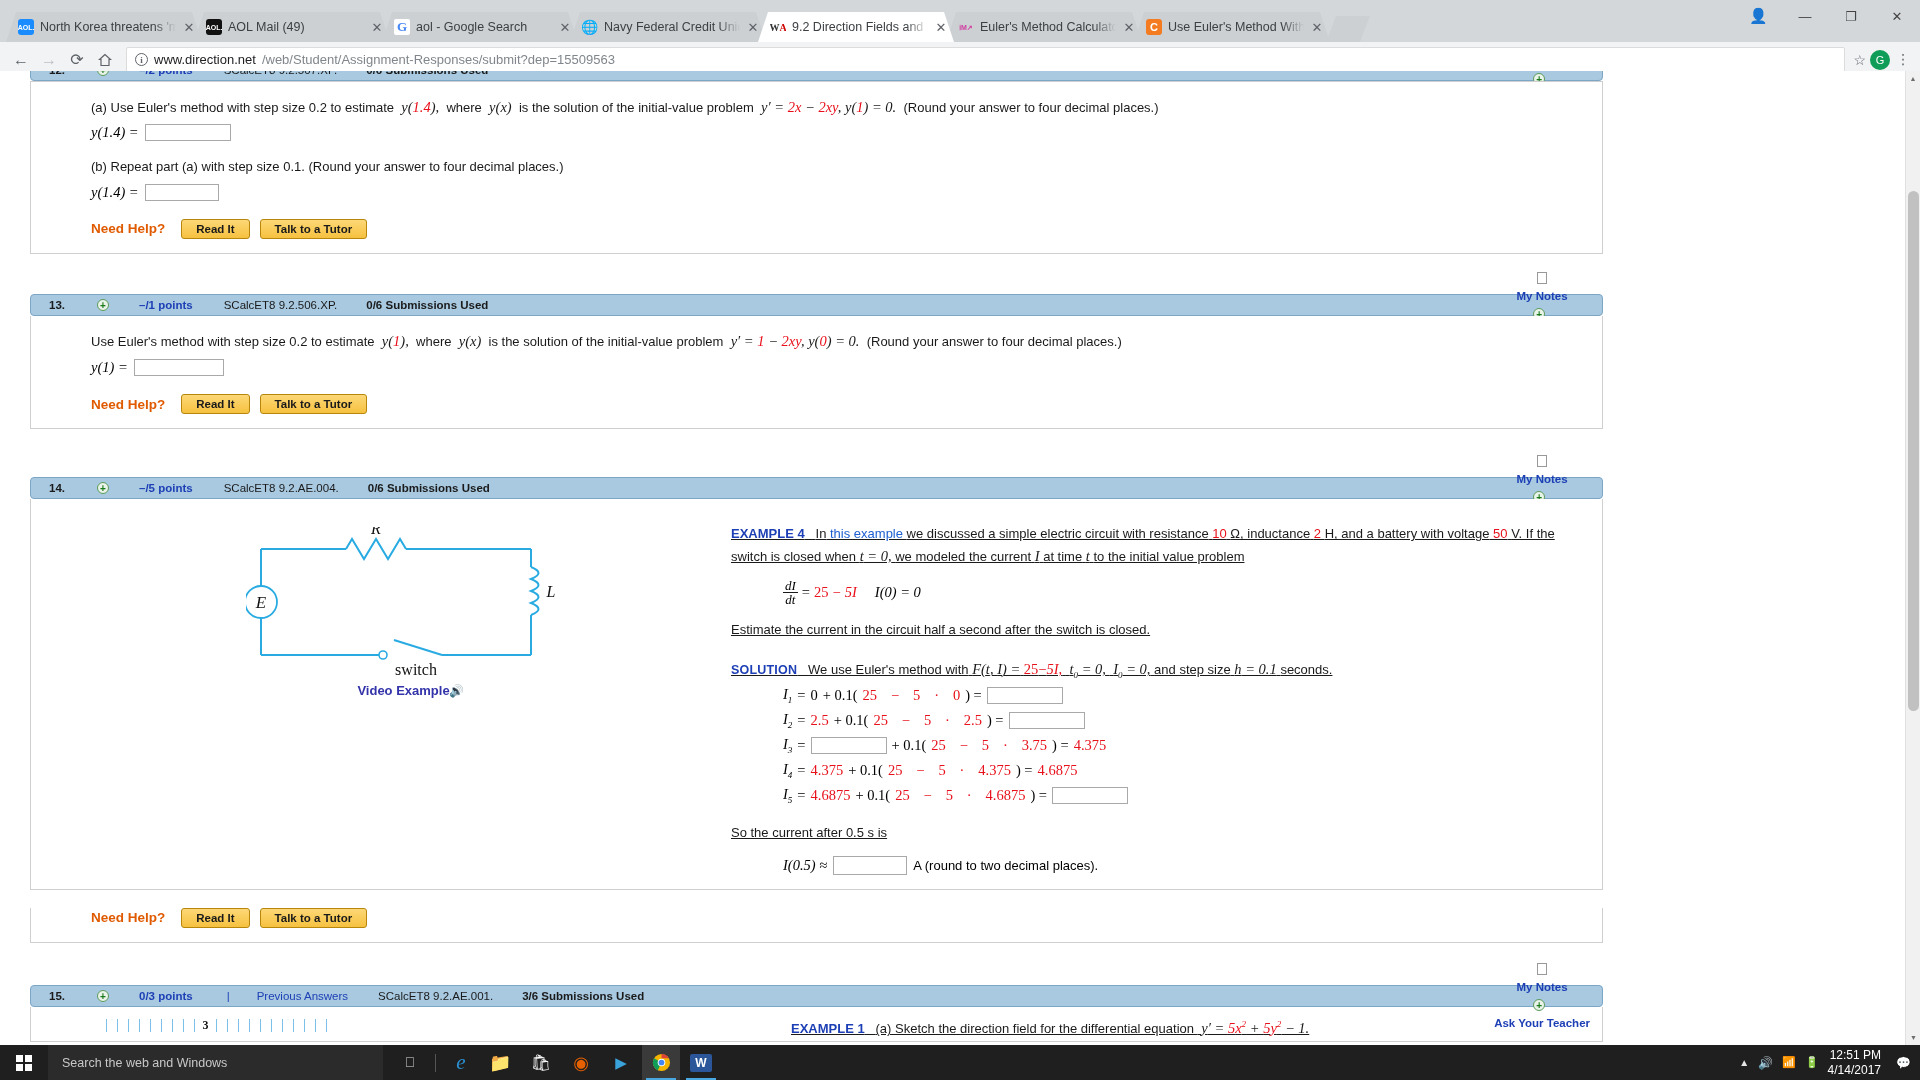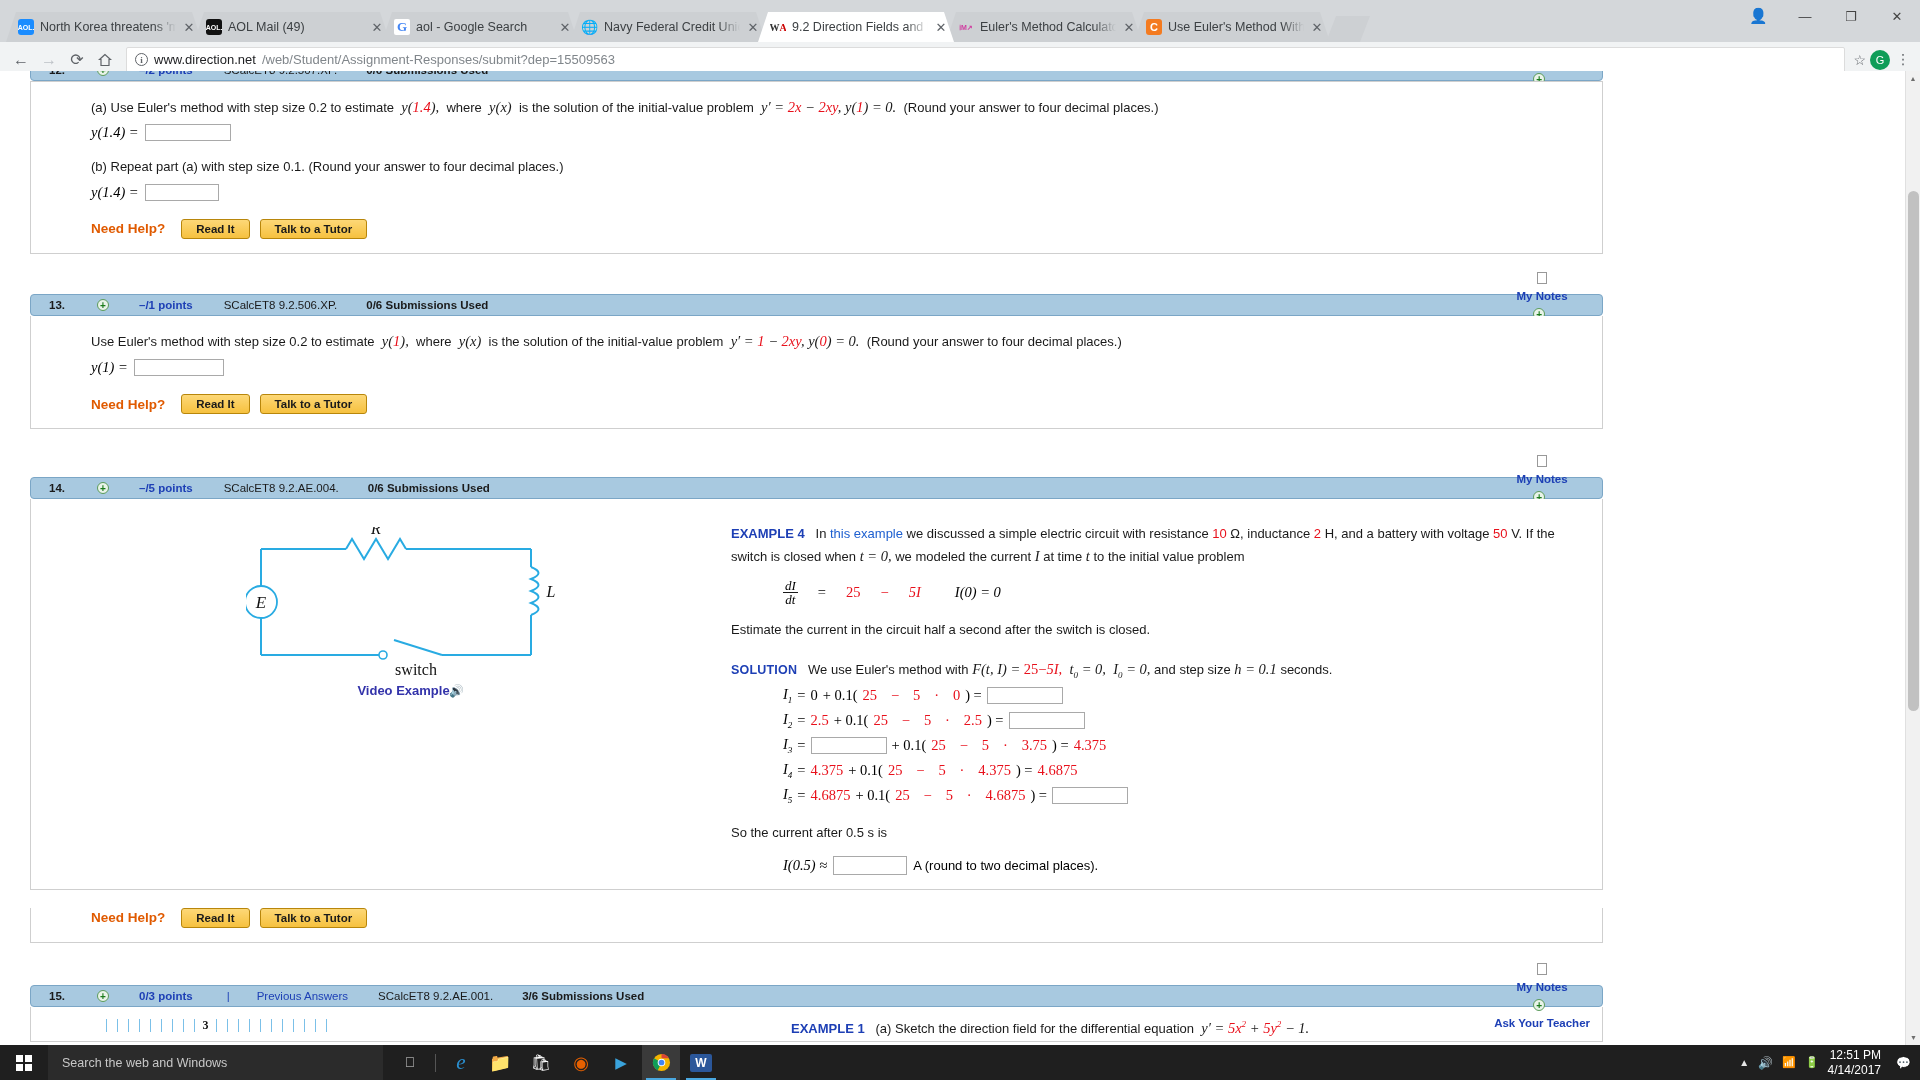--- a/index.html
+++ b/index.html
@@ -171,22 +171,22 @@
   .circuit-wrap { position: relative; width: 330px; margin: 0 auto; }
   .video-example {
     text-align: center; color: #3333aa; font-size: 13px; font-weight: bold;
     margin-top: 6px;
   }
   .speaker { font-size: 12px; }
 
   .ex-label { color: #1d3fb5; font-weight: bold; font-size: 13px; }
   .sol-label { color: #1d3fb5; font-weight: bold; font-size: 12.5px; letter-spacing: .2px;}
   .link-in { color: #1d5fd0; }
-  .extext { font-size: 13px; color: #1a1a1a; line-height: 1.65; }
-  .eqline { margin: 10px 0 10px 52px; display: flex; align-items: center; gap: 20px; font-size: 14px; }
+  .extext { font-size: 13px; color: #1a1a1a; line-height: 1.65; text-decoration: underline; }
+  .eqline { margin: 10px 0 10px 52px; display: flex; align-items: center; gap: 4px; font-size: 14px; }
   .frac { display: inline-flex; flex-direction: column; align-items: center; vertical-align: middle;
           font-family: "Liberation Serif", serif; font-style: italic; font-size: 13px; line-height: 1.05; }
   .frac .num { border-bottom: 1px solid #1a1a1a; padding: 0 2px; }
   .frac .den { padding: 0 2px; }
   .steps { margin-left: 52px; }
   .step { display: flex; align-items: center; gap: 5px; height: 25px; font-size: 14px; }
   .final-row { display:flex; align-items:center; gap: 6px; margin-left: 52px; margin-top: 12px; font-size: 13px;}
 
   
   .q15body { border: 1px solid #cfcfcf; border-top: none; padding: 10px 18px 0 60px; display: flex; }

